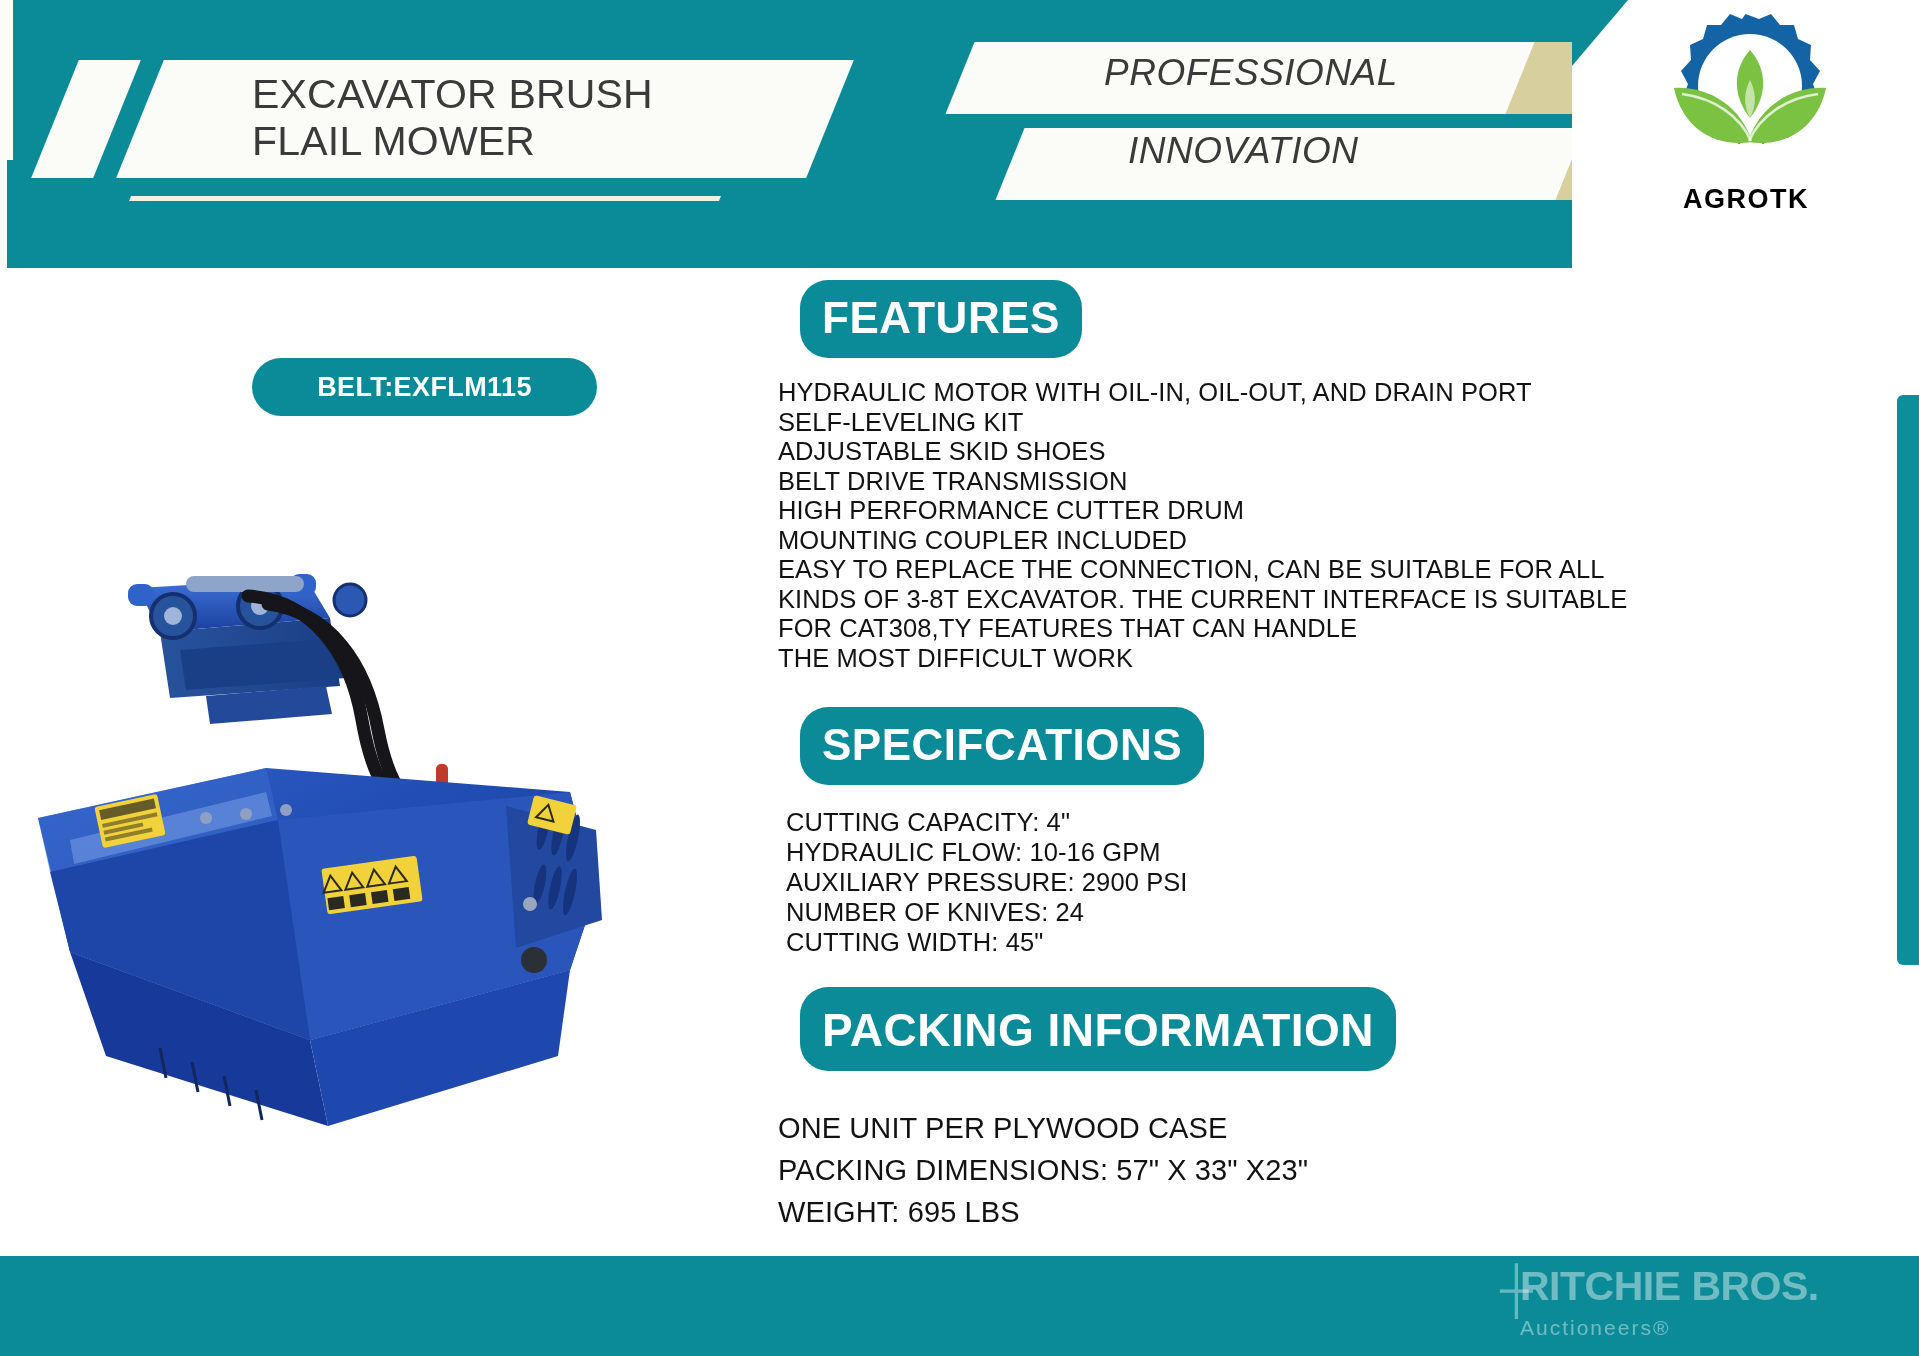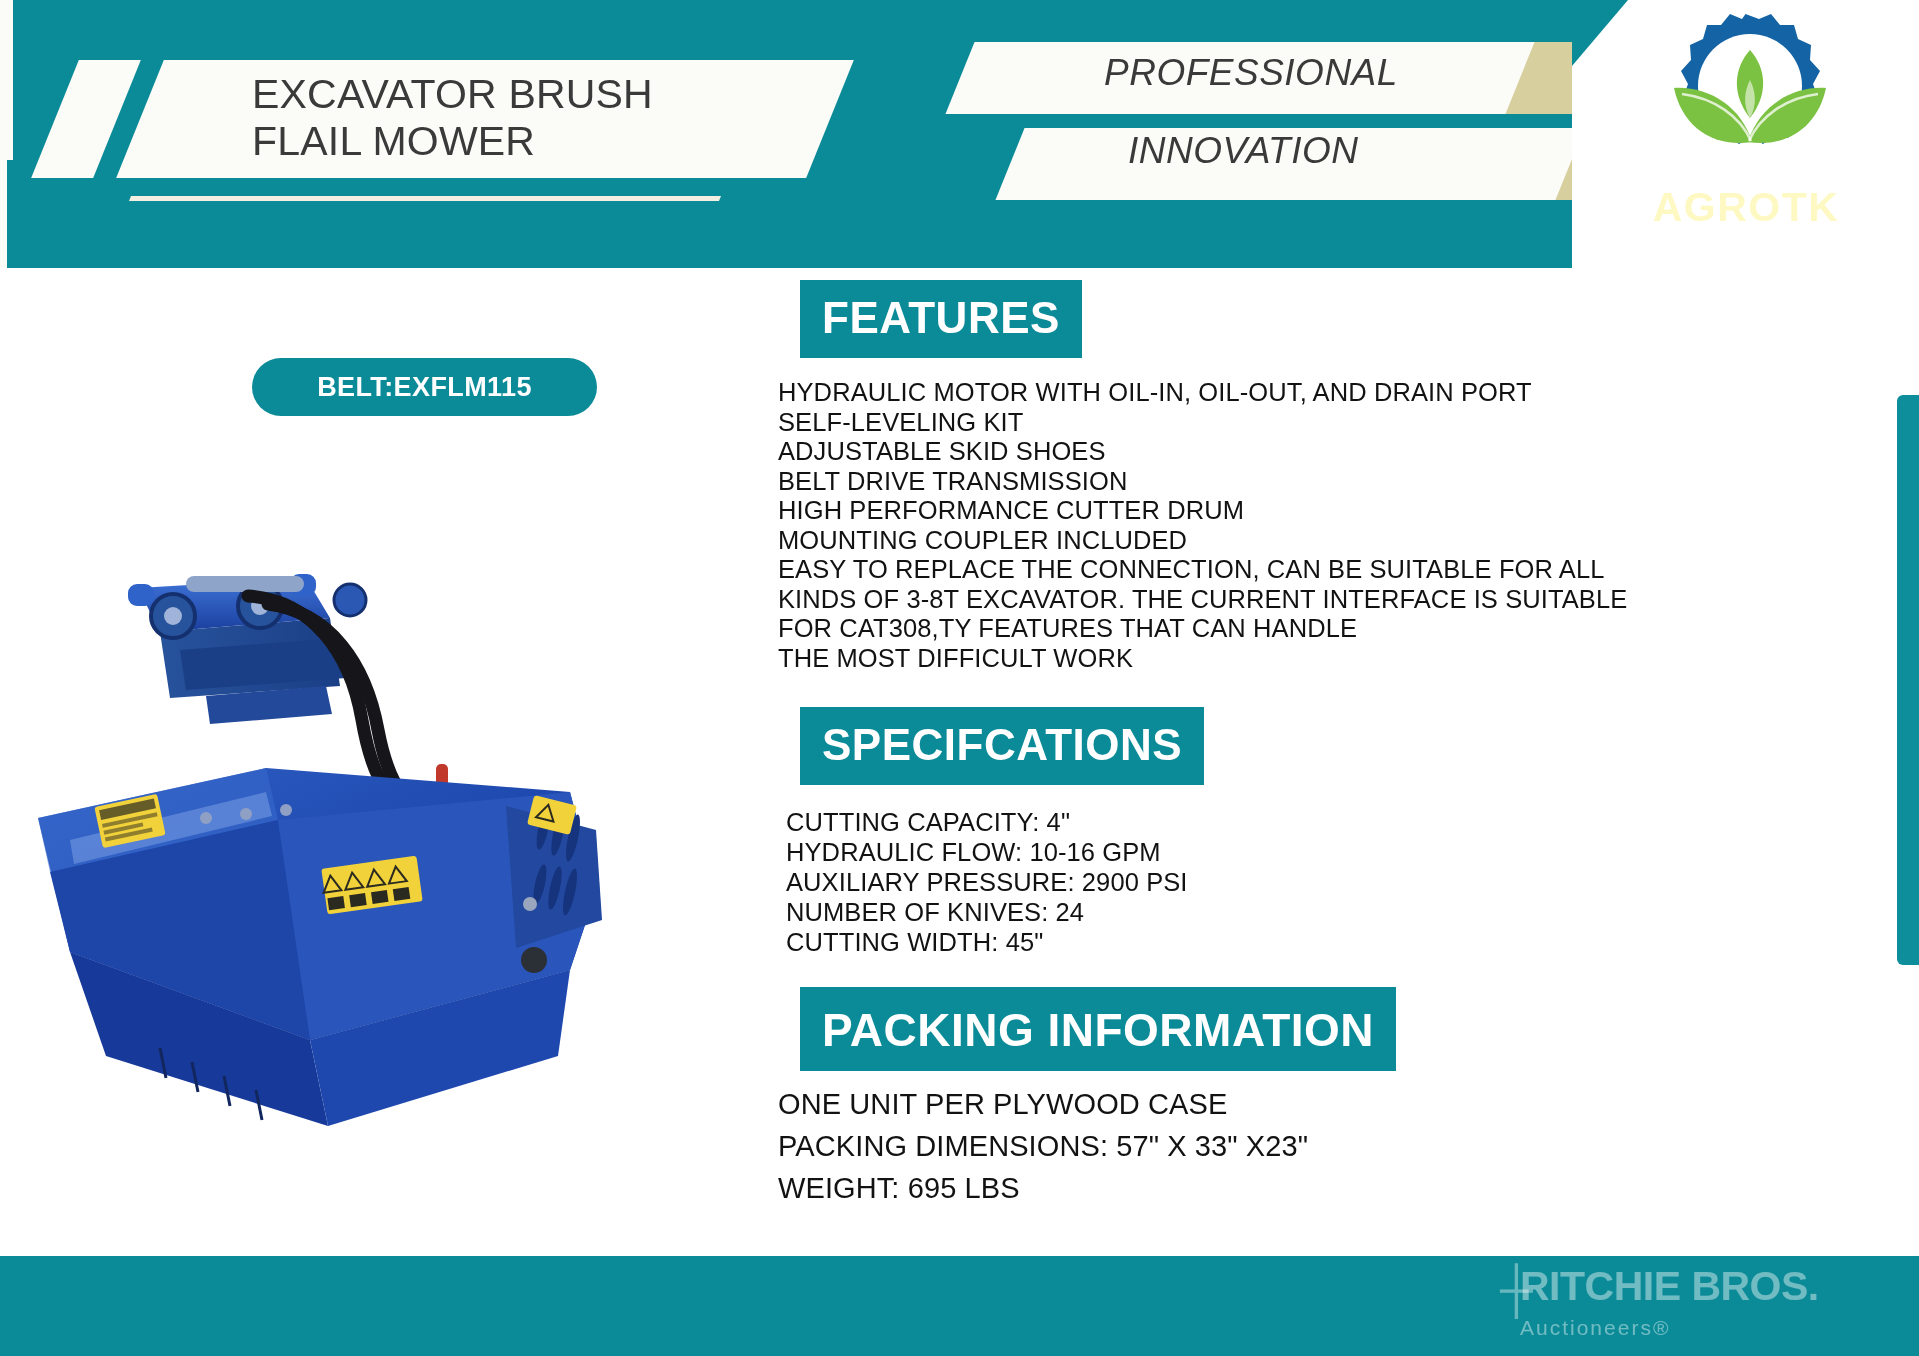--- a/index.html
+++ b/index.html
@@ -95,22 +95,22 @@
     border-right: 56px solid transparent;
   }
   .logo-wrap {
     position: absolute; left: 1610px; top: 8px;
     width: 272px; height: 255px;
   }
   .logo-mark { position: absolute; left: 28px; top: 0; width: 215px; height: 180px; }
   .logo-text {
     position: absolute; left: 0; top: 176px;
     width: 272px; text-align: center;
-    color: #fef9c3;
-    font-size: 41px; font-weight: 700;
+    color: #000000;
+    font-size: 27px; font-weight: 700;
     letter-spacing: 1.5px;
   }
 
   
   .body-area {
     position: absolute; left: 0; top: 268px;
     width: 1919px; height: 988px;
     background: #ffffff;
   }
 
@@ -135,20 +135,21 @@
   
   .content { position: absolute; left: 778px; top: 280px; width: 1060px; }
 
   .sec-head {
     display: inline-block;
     background: #0b8b98;
     color: #ffffff;
     font-weight: 700;
     letter-spacing: 0.5px;
     line-height: 1;
+    border-radius: 28px;
   }
   .sec-head.features {
     font-size: 44px; padding: 16px 22px 18px 22px; margin-left: 22px;
   }
   .sec-head.specs {
     font-size: 44px; padding: 16px 22px 18px 22px; margin-left: 22px;
   }
   .sec-head.packing {
     font-size: 46px; padding: 20px 22px 18px 22px; margin-left: 22px;
   }
@@ -156,21 +157,21 @@
   .body-list {
     color: #121212;
     font-size: 25.5px;
     line-height: 29.5px;
     letter-spacing: 0.1px;
     white-space: pre-line;
   }
   .features-body { margin-top: 20px; margin-left: 0px; }
   .specs-body { margin-top: 22px; margin-left: 8px; line-height: 30px; }
   .packing-body {
-    margin-top: 12px; margin-left: 0px;
+    margin-top: 36px; margin-left: 0px;
     font-size: 29px; line-height: 42px; font-weight: 400;
   }
 
   .gap-1 { height: 34px; }
   .gap-2 { height: 30px; }
 
   
   .side-tab {
     position: absolute; right: 0; top: 395px;
     width: 22px; height: 570px;

